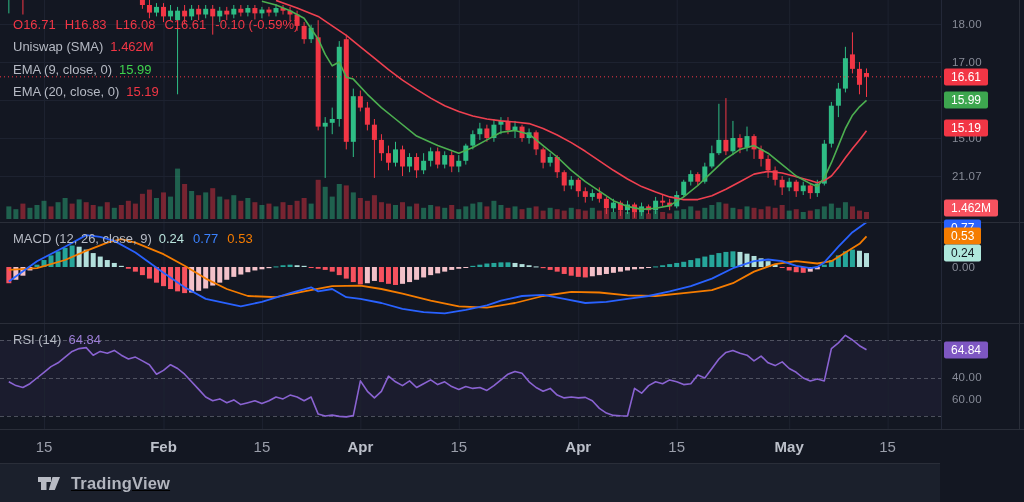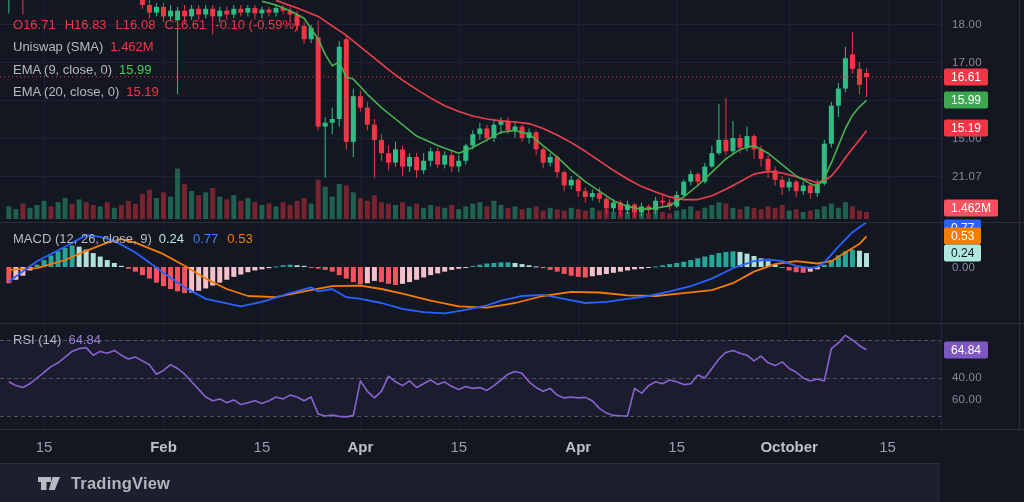--- a/index.html
+++ b/index.html
@@ -34,21 +34,21 @@
     font-weight:400;
   }
   
   .time-axis{position:absolute;left:0;top:429px;width:941px;height:34px;z-index:4;}
   .time-label{position:absolute;top:50%;transform:translate(-50%,-50%);font-size:15px;color:#9a9eaa;}
   .time-label.major{color:#bcc0ca;font-weight:700;}
   
   .footer{
     position:absolute;left:0;top:463px;width:940px;height:39px;
     background:#1b202c;border-top:1px solid #2a2e39;box-sizing:border-box;
-    display:flex;align-items:center;padding-left:37px;
+    display:flex;align-items:center;padding-left:37px;text-decoration:underline;
   }
   .tv-brand{color:#b2b5be;font-size:16.5px;font-weight:600;margin-left:9px;letter-spacing:.2px;}
 </style>
 </head>
 <body>
 
 <div class="root" style="--red: #f23645; --green-bright: #3fd24d; --blue: #3b82ff; --orange: #f57c00; --purple-bright: #9b7dd6;">
 
   <svg id="chart-svg" width="1024" height="463">
       <rect x="0" y="340" width="941" height="76" fill="rgba(126,87,194,0.08)"></rect>
@@ -627,21 +627,21 @@
     </div>
 
   <div class="time-axis" id="time-axis">
       <div class="time-label" style="left: 44px;">15</div>
       <div class="time-label major" style="left: 163.51px;">Feb</div>
       <div class="time-label" style="left: 261.93px;">15</div>
       <div class="time-label major" style="left: 360.35px;">Apr</div>
       <div class="time-label" style="left: 458.77px;">15</div>
       <div class="time-label major" style="left: 578.28px;">Apr</div>
       <div class="time-label" style="left: 676.7px;">15</div>
-      <div class="time-label major" style="left: 789.18px;">October</div>
+      <div class="time-label major" style="left: 789.18px;">May</div>
       <div class="time-label" style="left: 887.6px;">15</div>
     </div>
 
   <div class="footer">
     <svg width="25" height="19" style="position:static">
       <path d="M1 3 h13 v5 h-4.5 v8 h-5.5 v-8 H1 Z" fill="#b8bbc4"></path>
       <path d="M15.5 3 h7.5 l-5.2 13 h-6 Z" fill="#b8bbc4"></path>
     </svg>
     <span class="tv-brand">TradingView</span>
   </div>

